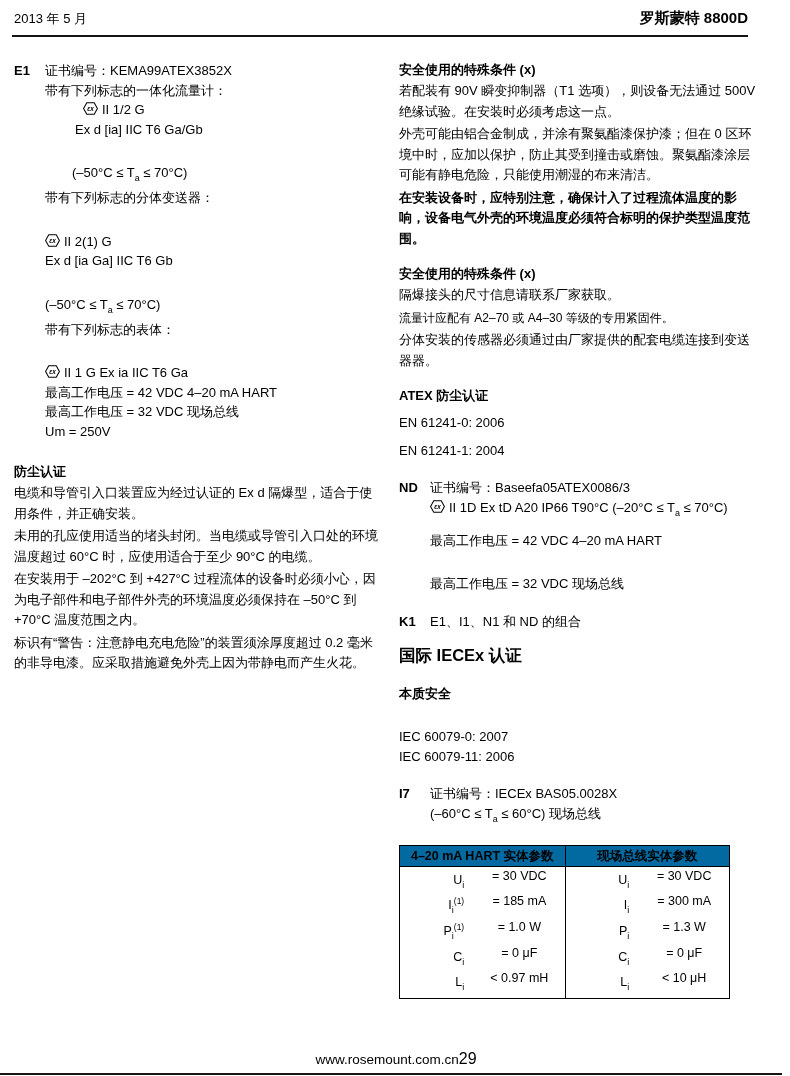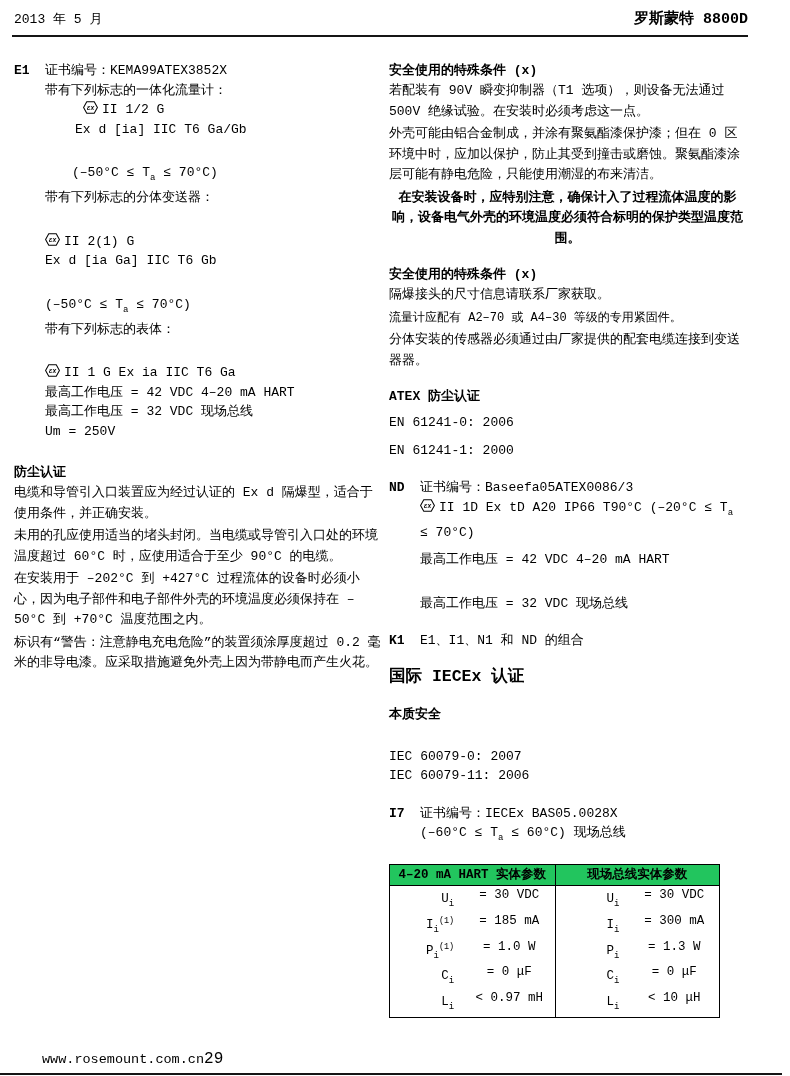--- a/index.html
+++ b/index.html
@@ -1,33 +1,33 @@
 <!DOCTYPE html>
 <html><head>
 <meta charset="utf-8">
 <style>
   html,body{margin:0;padding:0;background:#fff;}
   .page{
     position:relative;width:782px;height:1076px;background:#ffffff;
-    font-family:Liberation Mono, monospace;color:#000;
+    font-family:Liberation Sans, sans-serif;color:#000;
     overflow:hidden;
   }
   
   .header{display:flex;justify-content:space-between;align-items:baseline;
     padding:9px 34px 0 14px;}
   .hdr-date{font-size:13px;}
   .hdr-product{font-size:15px;font-weight:bold;}
   .hdr-rule{margin:7px 34px 0 12px;border-top:2.5px solid #151515;height:0;}
   
-  .cols{display:flex;padding:24px 34px 0 14px;gap:4px;}
+  .cols{display:flex;padding:24px 34px 0 14px;gap:14px;}
   .col-left{width:371px;flex:0 0 371px;}
   .col-right{width:357px;flex:0 0 357px;}
   .line{font-size:13px;line-height:19.5px;}
   .para{font-size:13px;line-height:20.5px;margin:2px 0 0 0;}
-  .bold{font-weight:bold;text-align:center;}
+  .bold{font-weight:bold;}
   .subhead{font-size:13px;font-weight:bold;margin:22px 0 0 0;}
   .subhead-first{margin-top:0;}
   .bighead{font-size:16.5px;font-weight:bold;margin:14px 0 0 0;}
   .mt8{margin-top:8px;}
   .mt12{margin-top:24px;}
   .mt16{margin-top:16px;}
   .mt18{margin-top:18px;}
   .ind27{margin-left:27px;}
   .ind30{margin-left:30px;}
   .ind38{margin-left:38px;}
@@ -35,33 +35,33 @@
   .ind48{margin-left:48px;}
   sub{font-size:9px;}
   sup{font-size:8.5px;}
   
   .cert-block{display:flex;align-items:flex-start;}
   .cert-label{flex:0 0 31px;font-size:13px;font-weight:bold;line-height:19.5px;}
   .cert-content{flex:1;}
   .exhex{width:15px;height:13px;vertical-align:-1px;margin-right:4px;}
   
   .ptable{margin-top:16px;width:329px;border:1.5px solid #000;font-size:12.5px;}
-  .pt-head{display:flex;background:#22c55e;border-bottom:1.2px solid #000;}
+  .pt-head{display:flex;background:#0369a1;border-bottom:1.2px solid #000;}
   .pt-hcell{flex:0 0 50%;box-sizing:border-box;text-align:center;font-weight:bold;
     line-height:18px;padding:1px 0;}
   .pt-hcell + .pt-hcell{border-left:1.5px solid #000;}
   .pt-body{display:flex;}
   .pt-half{flex:0 0 50%;box-sizing:border-box;padding:1px 4px 2px 0;}
   .pt-half + .pt-half{border-left:1.5px solid #000;}
   .pt-row{display:flex;line-height:17px;}
   .pt-param{flex:0 0 40%;text-align:right;}
   .pt-val{flex:1;text-align:center;padding-left:14px;}
   
   .footer-text{position:absolute;left:14px;right:32px;bottom:8px;
-    display:flex;justify-content:flex-start;align-items:baseline;margin-left:28px;}
+    display:flex;justify-content:center;align-items:baseline;margin-left:28px;}
   .ftr-url{font-size:13.5px;}
   .ftr-page{font-size:16px;}
   .footer-rule{position:absolute;left:0;right:0;bottom:1px;height:2.5px;background:#151515;}
 </style>
 </head>
 <body>
 
 <div class="page">
 
   <div class="header">
@@ -123,21 +123,21 @@
       <p class="para">外壳可能由铝合金制成，并涂有聚氨酯漆保护漆；但在 0 区环境中时，应加以保护，防止其受到撞击或磨蚀。聚氨酯漆涂层可能有静电危险，只能使用潮湿的布来清洁。</p>
       <p class="para bold">在安装设备时，应特别注意，确保计入了过程流体温度的影响，设备电气外壳的环境温度必须符合标明的保护类型温度范围。</p>
 
       <h3 class="subhead mt16">安全使用的特殊条件 (x)</h3>
       <p class="para">隔爆接头的尺寸信息请联系厂家获取。</p>
       <p class="para" style="font-size:12px;">流量计应配有 A2–70 或 A4–30 等级的专用紧固件。</p>
       <p class="para">分体安装的传感器必须通过由厂家提供的配套电缆连接到变送器器。</p>
 
       <h3 class="subhead mt16">ATEX 防尘认证</h3>
       <div class="line mt8">EN 61241-0: 2006</div>
-      <div class="line mt8">EN 61241-1: 2000</div>
+      <div class="line mt8">EN 61241-1: 2004</div>
 
       <div class="cert-block mt18">
         <div class="cert-label">ND</div>
         <div class="cert-content">
           <div class="line">证书编号：Baseefa05ATEX0086/3</div>
           <div class="line">
             <svg class="exhex" viewBox="0 0 26 22">
                 <polygon points="6.5,1 19.5,1 25,11 19.5,21 6.5,21 1,11" fill="none" stroke="#000" stroke-width="1.8"></polygon>
                 <text x="13" y="15.5" text-anchor="middle" font-size="11" font-style="italic" font-weight="bold">εx</text>
               </svg><span>II 1D Ex tD A20 IP66 T90°C (–20°C ≤ T</span><sub>a</sub><span> ≤ 70°C)</span>

